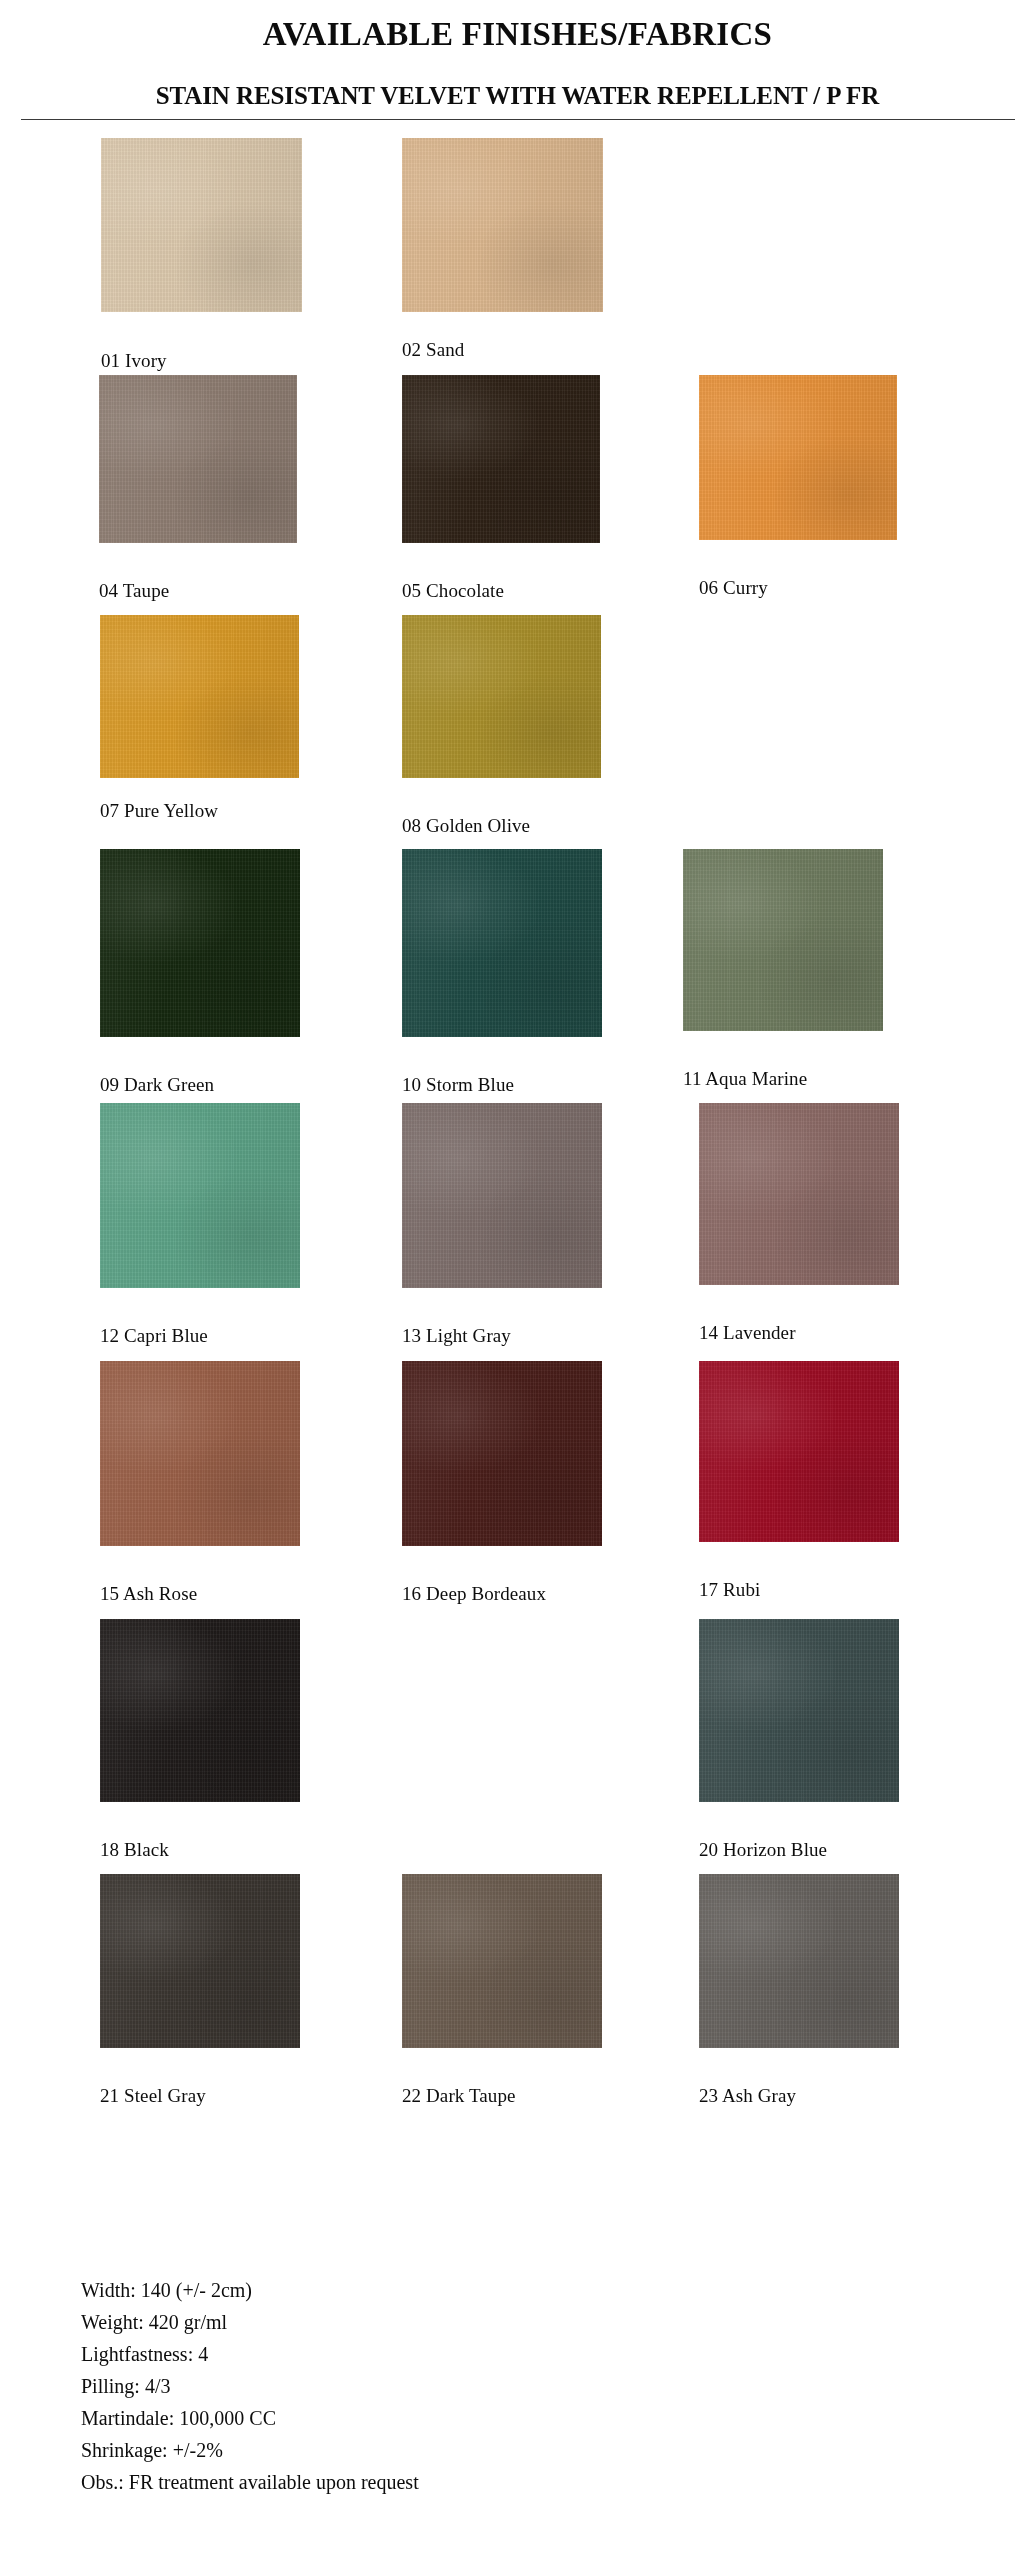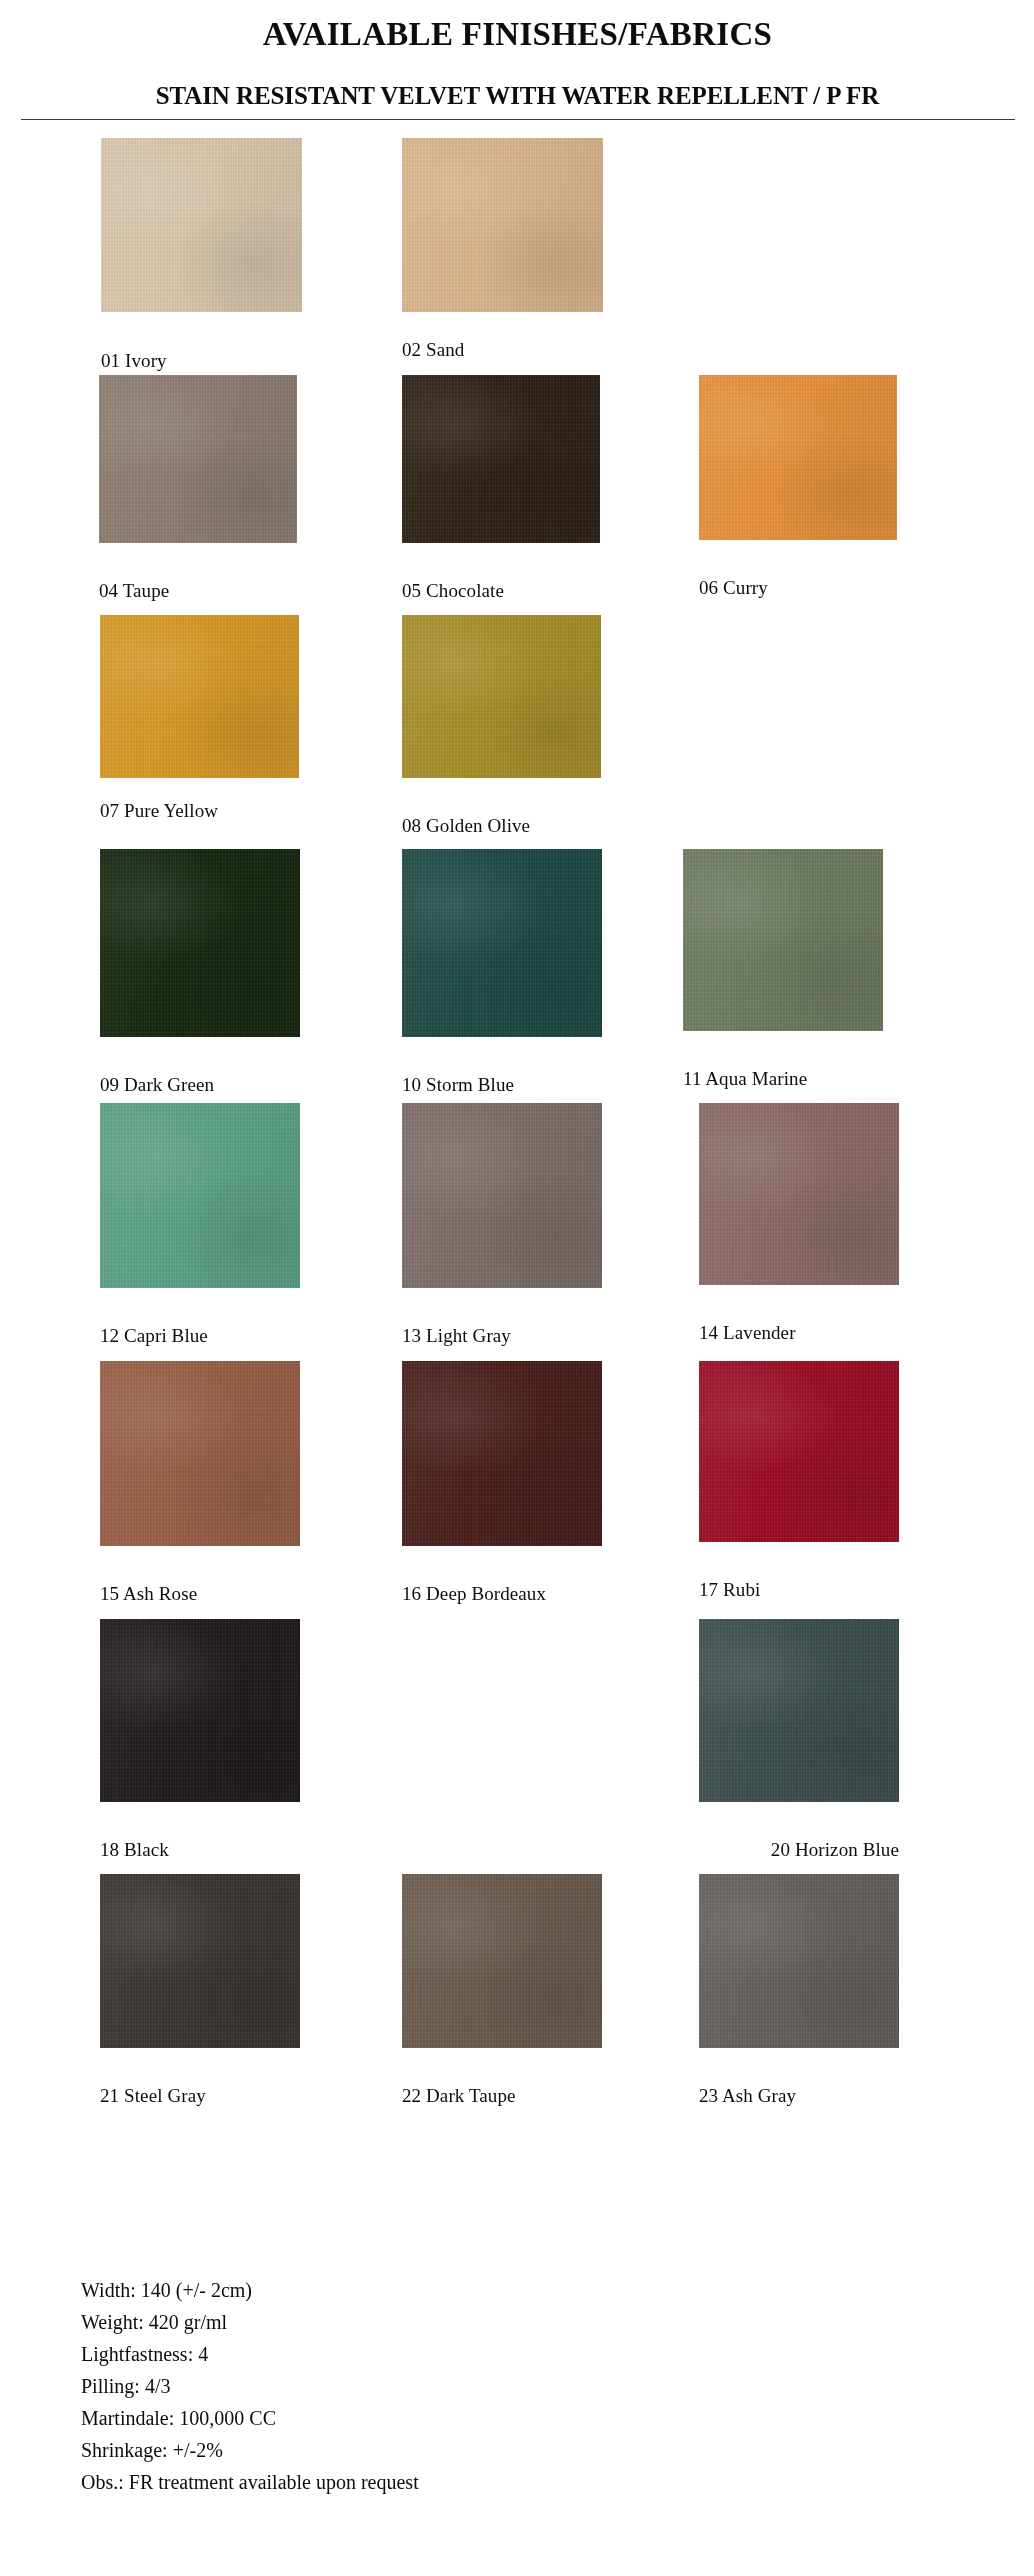--- a/index.html
+++ b/index.html
@@ -204,21 +204,21 @@
         <div class="swatch-label" style="margin-top: 38px;">17 Rubi</div>
       </div>
     </div>
     <div class="swatch-row" style="position: absolute; top: 1481px; left: 0px; height: 250px;">
       <div class="swatch-cell" style="left: 100px;">
         <div class="swatch-chip" style="width: 200px; height: 183px; background-color: rgb(31, 27, 26);"></div>
         <div class="swatch-label" style="margin-top: 38px;">18 Black</div>
       </div>
       <div class="swatch-cell" style="left: 699px;">
         <div class="swatch-chip" style="width: 200px; height: 183px; background-color: rgb(60, 78, 78);"></div>
-        <div class="swatch-label" style="margin-top: 38px; text-align: right;">20 Horizon Blue</div>
+        <div class="swatch-label" style="margin-top: 38px;">20 Horizon Blue</div>
       </div>
     </div>
     <div class="swatch-row" style="position: absolute; top: 1736px; left: 0px; height: 241px;">
       <div class="swatch-cell" style="left: 100px;">
         <div class="swatch-chip" style="width: 200px; height: 174px; background-color: rgb(58, 53, 48);"></div>
         <div class="swatch-label" style="margin-top: 38px;">21 Steel Gray</div>
       </div>
       <div class="swatch-cell" style="left: 402px;">
         <div class="swatch-chip" style="width: 200px; height: 174px; background-color: rgb(106, 91, 78);"></div>
         <div class="swatch-label" style="margin-top: 38px;">22 Dark Taupe</div>

